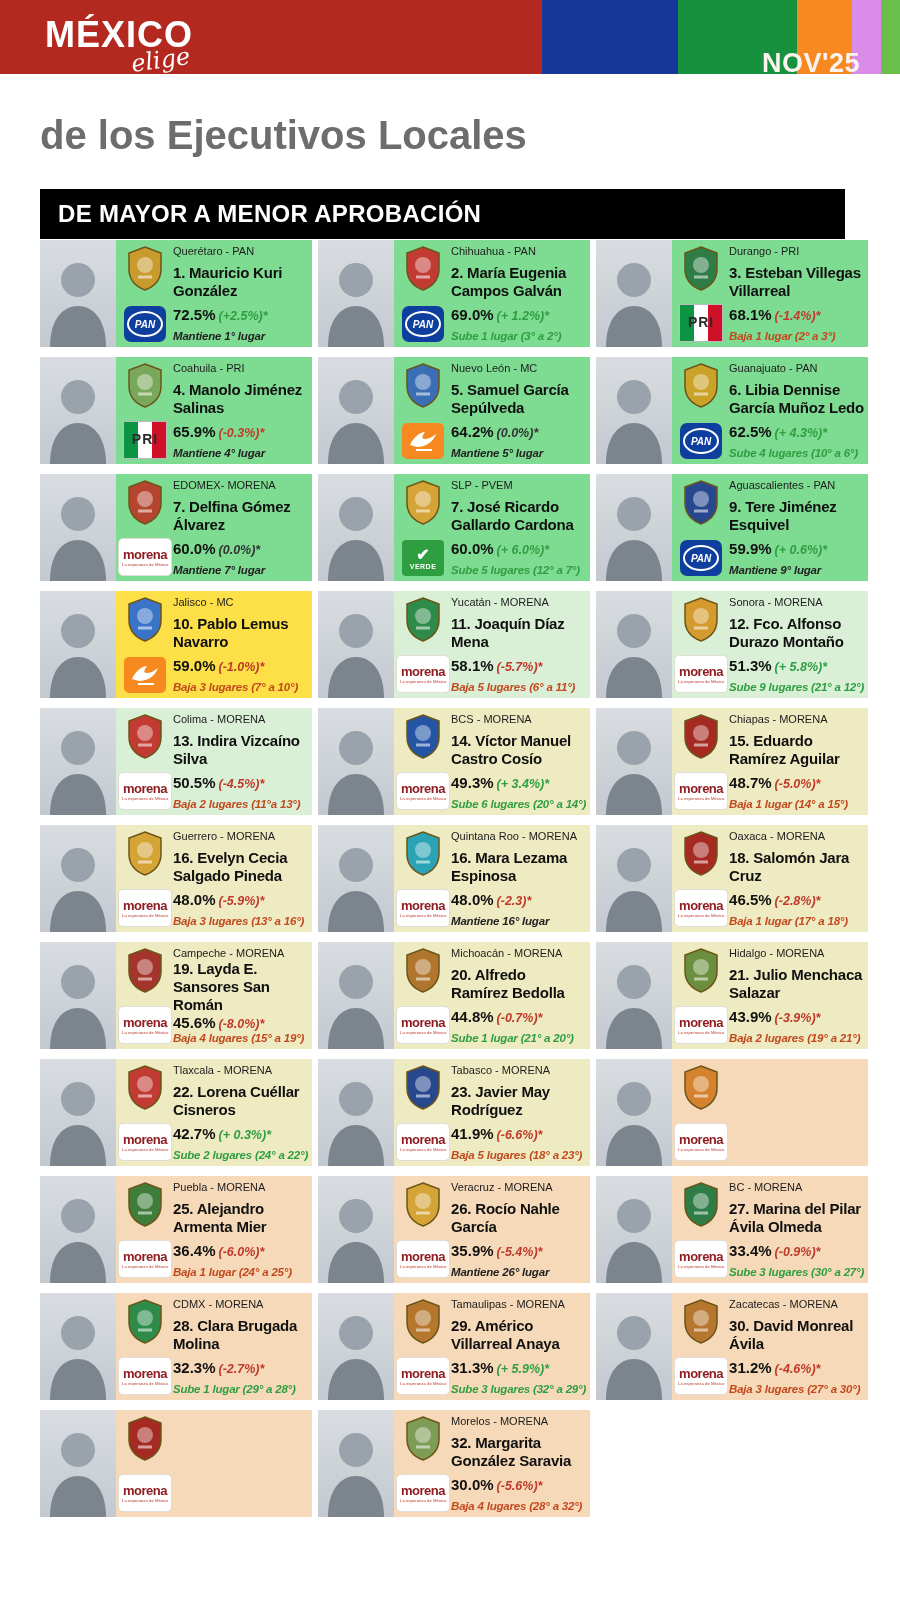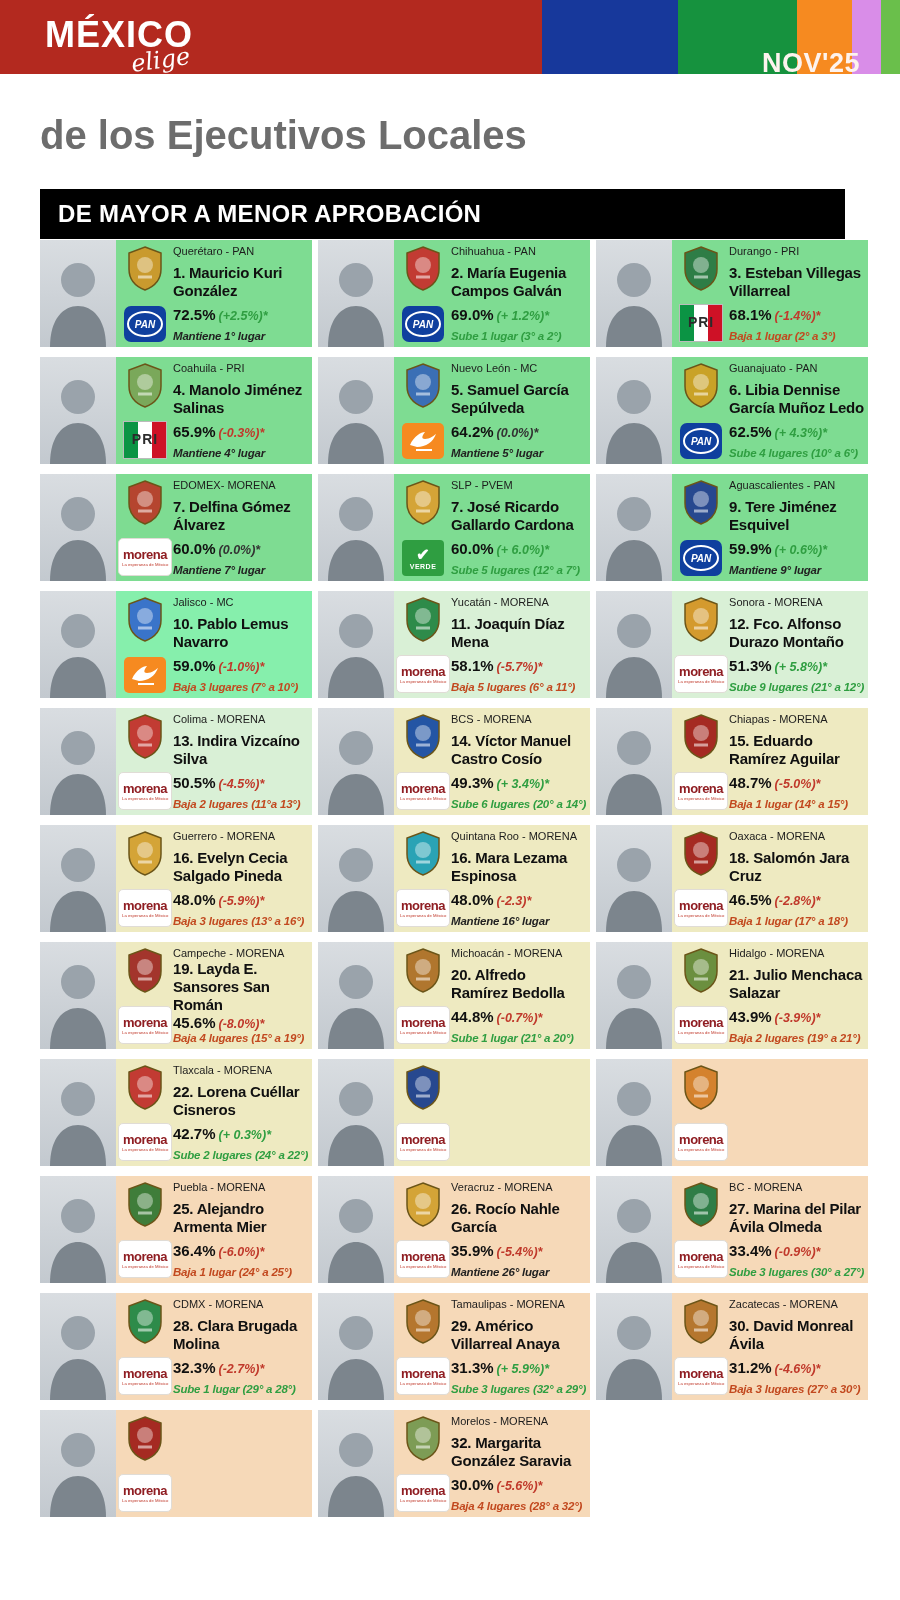--- a/index.html
+++ b/index.html
@@ -373,21 +373,21 @@
   </div>
 
   <div class="card">
     <div class="photo">
       <svg width="76" height="107" viewBox="0 0 76 107">
         <rect width="76" height="107" fill="none"></rect>
         <circle cx="38" cy="40" r="17" fill="#9aa3ab"></circle>
         <path d="M10 107 C10 78 24 66 38 66 C52 66 66 78 66 107 Z" fill="#7c858d"></path>
       </svg>
     </div>
-    <div class="panel" style="background: #86efac; justify-content: space-between;">
+    <div class="panel" style="background: #fde047; justify-content: space-between;">
       <div class="iconcol">
         <svg class="seal" viewBox="0 0 40 46">
           <path class="seal-shape" d="M20 2 L36 8 V24 C36 36 28 42 20 45 C12 42 4 36 4 24 V8 Z" stroke="#6b5518" stroke-width="1.5" fill="#3a74c9"></path>
           <circle cx="20" cy="20" r="8" fill="rgba(255,255,255,0.4)"></circle>
           <path d="M13 32 H27" stroke="rgba(255,255,255,0.55)" stroke-width="3"></path>
         </svg>
         <span class="plogo">
             <span class="mc-logo">
               <svg width="30" height="24" viewBox="0 0 30 24">
                 <path d="M2 16 C6 7 13 3 17 3 C14 7 13 10 17 10 C22 10 25 7 28 5 C25 13 18 18 9 18 Z" fill="#fff"></path>
@@ -818,20 +818,28 @@
           <circle cx="20" cy="20" r="8" fill="rgba(255,255,255,0.4)"></circle>
           <path d="M13 32 H27" stroke="rgba(255,255,255,0.55)" stroke-width="3"></path>
         </svg>
         <span class="plogo">
             <span class="morena-logo">
               <span class="morena-word">morena</span>
               <span class="morena-tag">La esperanza de México</span>
             </span>
           </span>
       </div>
+      <div class="textcol">
+        <div class="state-party">Tabasco - MORENA</div>
+        <div class="gname">23. Javier May Rodríguez</div>
+        <div class="pctline">
+          <span>41.9%</span><span class="chg" style="color: rgb(192, 57, 43);">(-6.6%)*</span>
+        </div>
+        <div class="movement" style="color: rgb(194, 73, 31);">Baja 5 lugares (18° a 23°)</div>
+      </div>
     </div>
   </div>
 
   <div class="card">
     <div class="photo">
       <svg width="76" height="107" viewBox="0 0 76 107">
         <rect width="76" height="107" fill="none"></rect>
         <circle cx="38" cy="40" r="17" fill="#9aa3ab"></circle>
         <path d="M10 107 C10 78 24 66 38 66 C52 66 66 78 66 107 Z" fill="#7c858d"></path>
       </svg>

